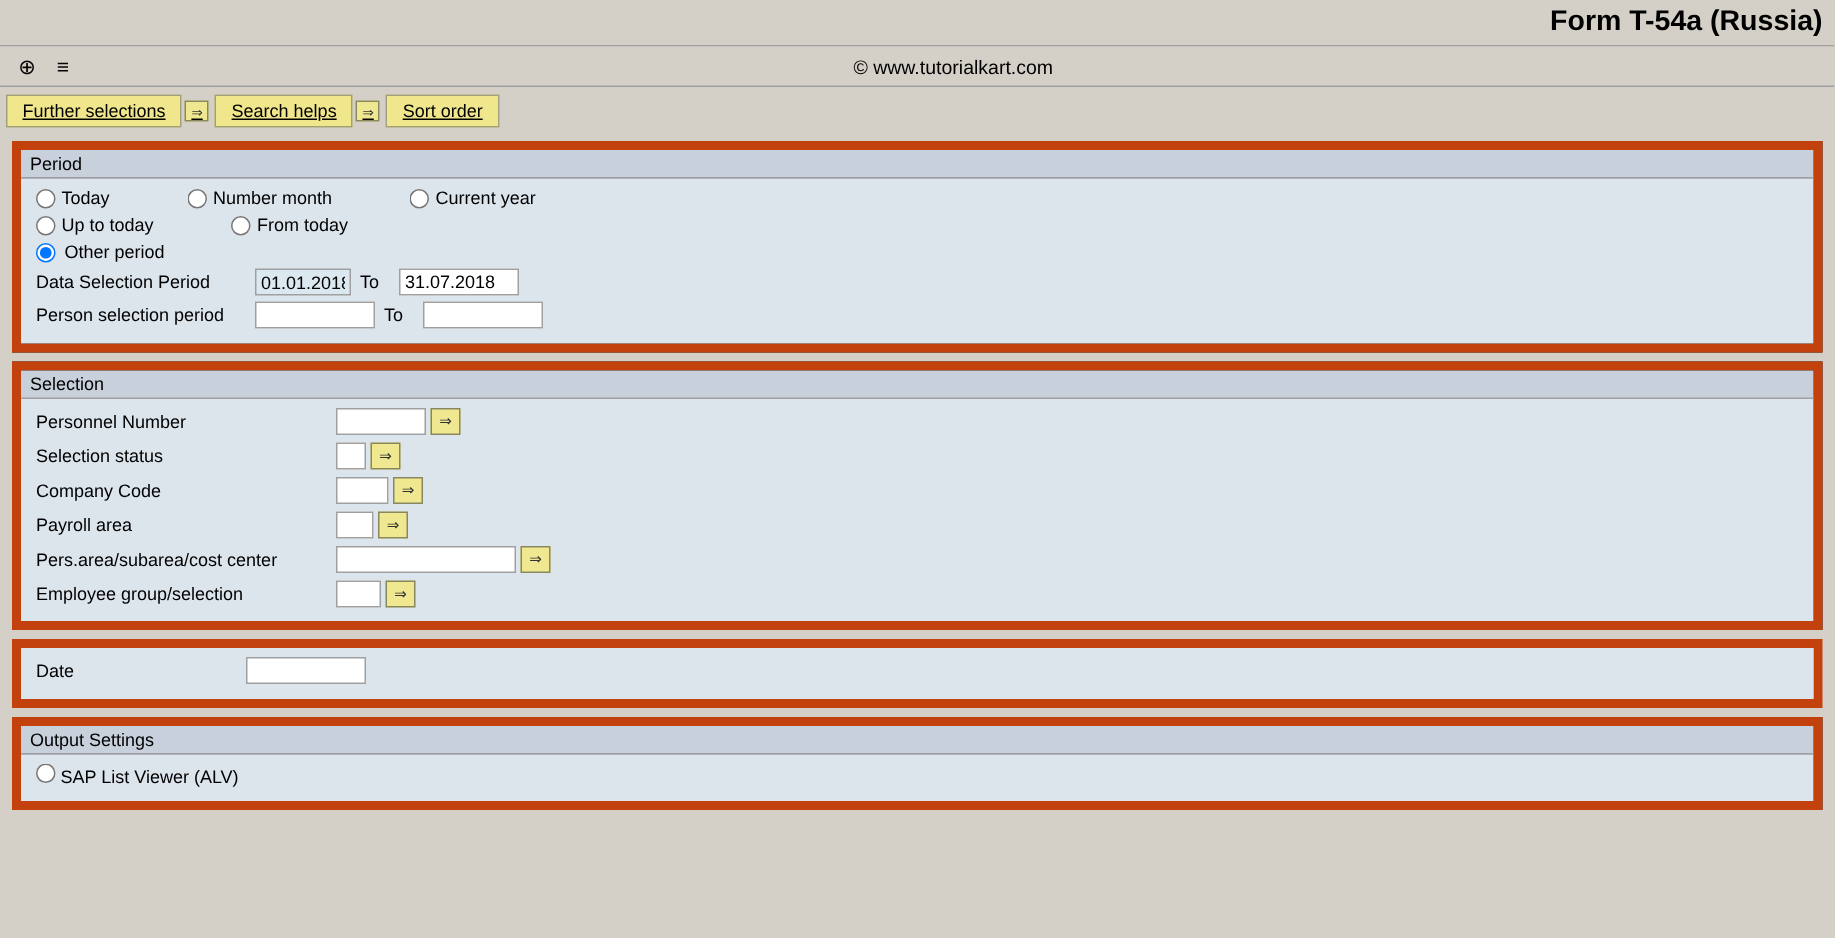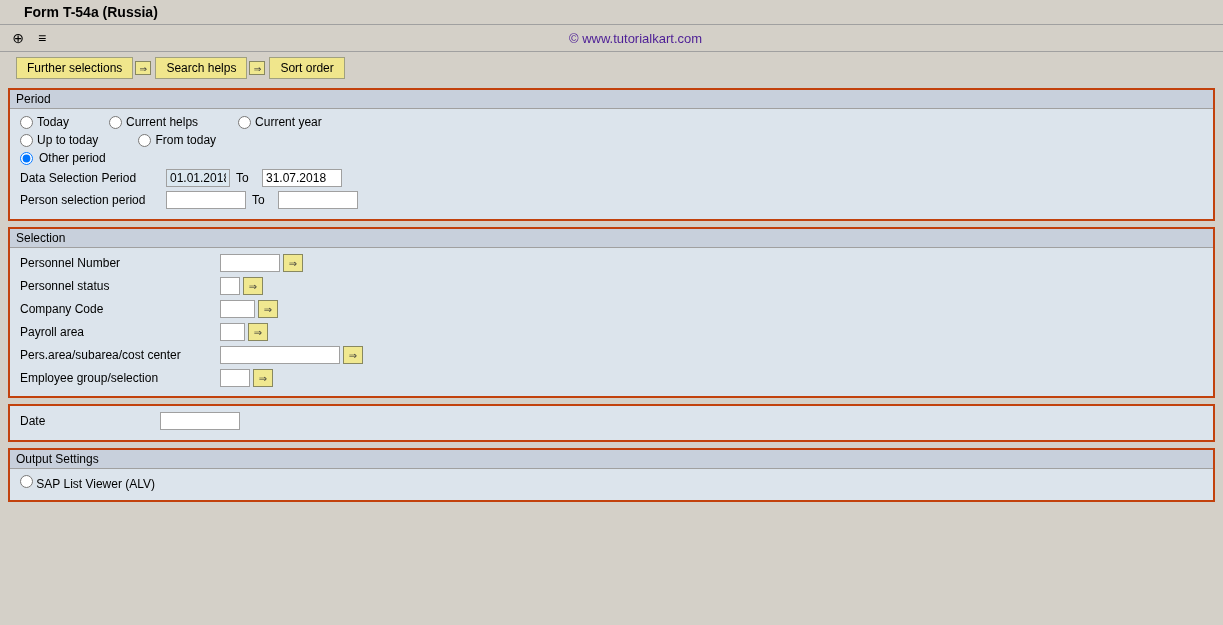--- a/index.html
+++ b/index.html
@@ -5,24 +5,25 @@
     * { box-sizing: border-box; margin: 0; padding: 0; }
     body {
       font-family: Arial, sans-serif;
       font-size: 12px;
       background: #d4d0c8;
       width: 1223px;
       min-height: 625px;
     }
     .title-bar {
       background: #d4d0c8;
-      padding: 4px 24px;
+      padding: 4px 8px;
       font-weight: bold;
-      font-size: 14px;
+      font-size: 19px;
       border-bottom: 1px solid #a0a0a0;
+      text-align: right;
     }
     .toolbar {
       background: #d4d0c8;
       padding: 3px 8px;
       display: flex;
       align-items: center;
       gap: 4px;
       border-bottom: 1px solid #a0a0a0;
     }
     .toolbar-icon {
@@ -30,29 +31,30 @@
       align-items: center;
       justify-content: center;
       width: 20px;
       height: 20px;
       cursor: pointer;
       font-size: 14px;
     }
     .watermark {
       flex: 1;
       text-align: center;
-      color: #4c1d95;
+      color: #000000;
       font-size: 13px;
     }
     .button-bar {
       background: #d4d0c8;
-      padding: 5px 16px;
+      padding: 5px 4px;
       display: flex;
       align-items: center;
       gap: 2px;
+      text-decoration: underline;
     }
     .btn {
       background: #f0e68c;
       border: 1px solid #a0a080;
       padding: 3px 10px;
       cursor: pointer;
       font-size: 12px;
       display: inline-flex;
       align-items: center;
       gap: 4px;
@@ -67,38 +69,38 @@
       line-height: 14px;
       font-size: 9px;
       color: #333;
       margin-right: 2px;
     }
     .main-content {
       padding: 4px 8px;
       background: #d4d0c8;
     }
     .section {
-      border: 2px solid #c2410c;
+      border: 6px solid #c2410c;
       background: #000000;
       margin-bottom: 6px;
     }
     .section-header {
       background: #c8d0dc;
       padding: 2px 6px;
       font-size: 12px;
       font-weight: normal;
       border-bottom: 1px solid #a0a0a0;
     }
     .section-body {
       padding: 6px 10px;
       background: #dce4ec;
     }
     .radio-row {
       display: flex;
-      gap: 40px;
+      gap: 52px;
       align-items: center;
       margin-bottom: 4px;
     }
     .radio-item {
       display: flex;
       align-items: center;
       gap: 4px;
     }
     .radio-item input[type="radio"] {
       margin: 0;
@@ -230,21 +232,21 @@
     </div>
     <div class="section-body">
 
       <div class="radio-row">
         <label class="radio-item">
           <input type="radio" name="period" value="today" style="">
           <span>Today</span>
         </label>
         <label class="radio-item">
           <input type="radio" name="period" value="current_month" style="">
-          <span>Current helps</span>
+          <span>Number month</span>
         </label>
         <label class="radio-item">
           <input type="radio" name="period" value="current_year" style="">
           <span>Current year</span>
         </label>
       </div>
 
       <div class="radio-row">
         <label class="radio-item">
           <input type="radio" name="period" value="up_to_today" style="">
@@ -286,21 +288,21 @@
     </div>
     <div class="section-body">
 
       <div class="sel-row">
         <span class="sel-label">Personnel Number</span>
         <input type="text" class="sel-input" style="width: 60px;" value="">
         <button class="sel-btn">⇒</button>
       </div>
 
       <div class="sel-row">
-        <span class="sel-label">Personnel status</span>
+        <span class="sel-label">Selection status</span>
         <input type="text" class="sel-input" style="width: 20px;" value="">
         <button class="sel-btn">⇒</button>
       </div>
 
       <div class="sel-row">
         <span class="sel-label">Company Code</span>
         <input type="text" class="sel-input" style="width: 35px;" value="">
         <button class="sel-btn">⇒</button>
       </div>
 

